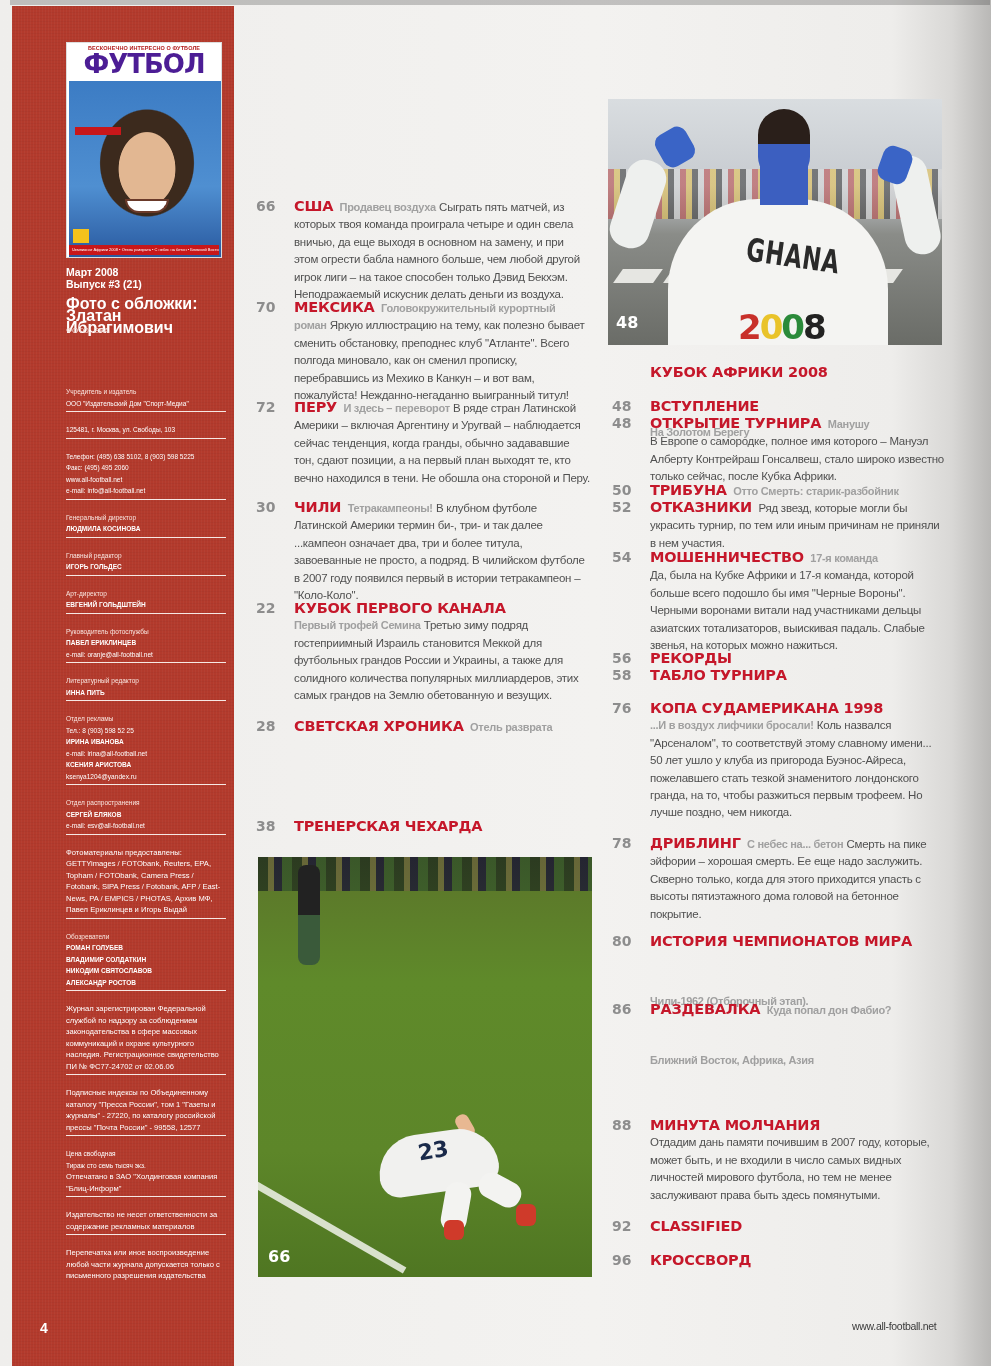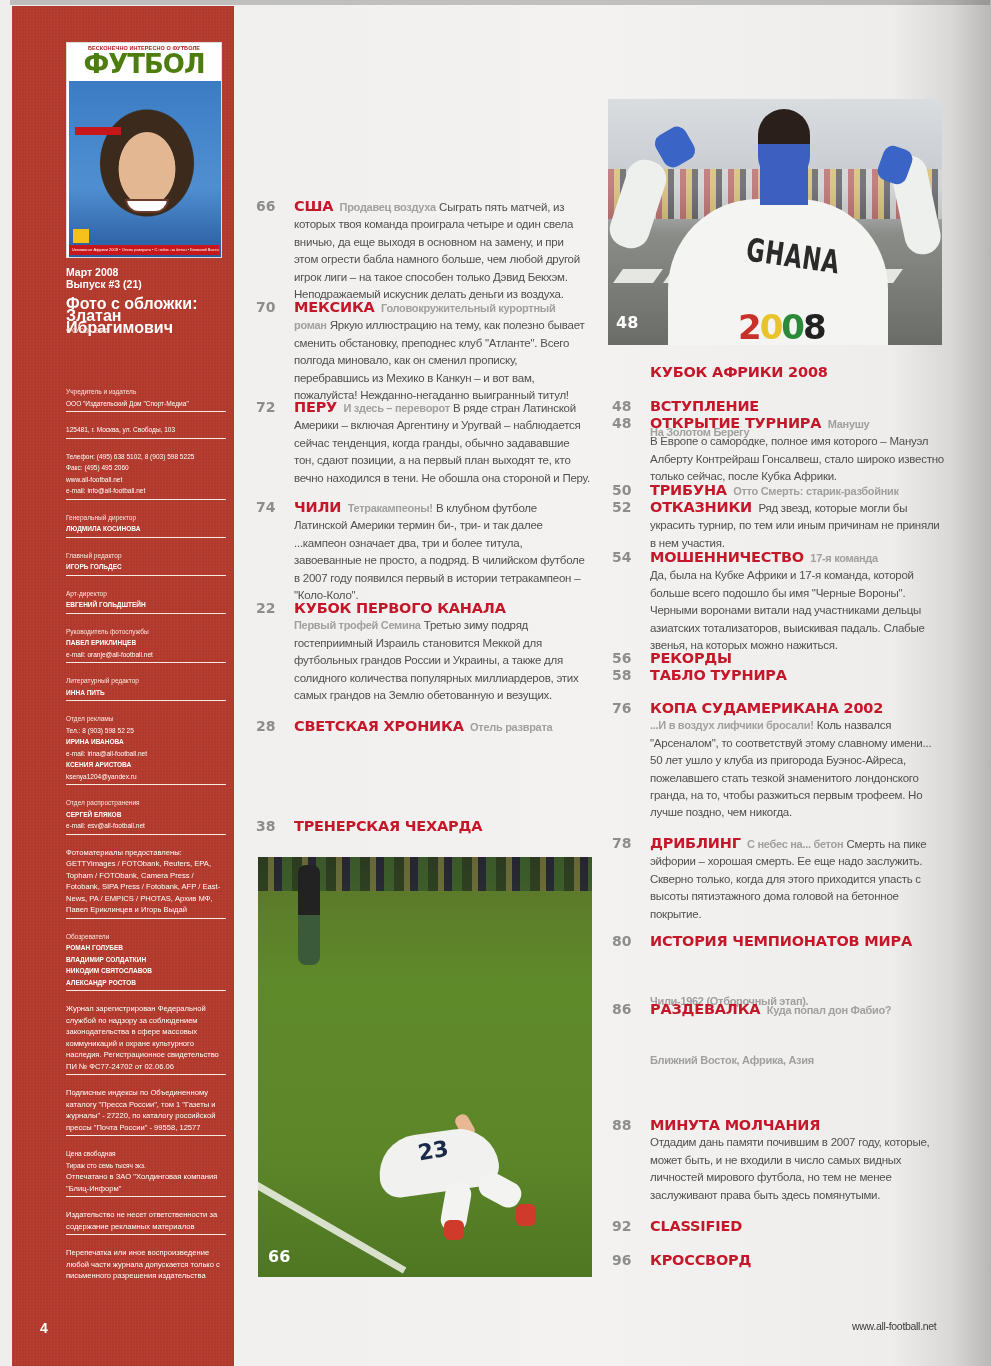--- a/index.html
+++ b/index.html
@@ -11,21 +11,21 @@
   .top-edge { position: absolute; left: 10px; top: 0; width: 980px; height: 5px; background: #2b2b2b; opacity: .25; }
 
   
   .sidebar { position: absolute; left: 12px; top: 6px; width: 222px; height: 1360px;
     background: #b33a2c;
     background-image: repeating-linear-gradient(0deg, rgba(0,0,0,.03) 0 1px, transparent 1px 3px),
                       repeating-linear-gradient(90deg, rgba(255,255,255,.03) 0 1px, transparent 1px 3px); }
 
   .cover { position: absolute; left: 66px; top: 42px; width: 156px; height: 216px; background: #fff; border: 1px solid #ddd; overflow: hidden; }
   .cover-tagline { position: absolute; left: 0; right: 0; top: 2px; text-align: center; font-size: 5.5px; font-weight: bold; color: #b11c1c; letter-spacing: .1px; }
-  .cover-logo { position: absolute; left: 4px; right: 4px; top: 8px; height: 26px; text-align: center; font-family: "DejaVu Sans", sans-serif; font-weight: bold; font-size: 26px; line-height: 26px; color: #4d7c0f; letter-spacing: -1px; }
+  .cover-logo { position: absolute; left: 4px; right: 4px; top: 8px; height: 26px; text-align: center; font-family: "DejaVu Sans", sans-serif; font-weight: bold; font-size: 26px; line-height: 26px; color: #4c1d95; letter-spacing: -1px; }
   .cover-photo { position: absolute; left: 2px; top: 38px; width: 152px; height: 176px;
     background: radial-gradient(ellipse 40px 52px at 78px 88px, #e2b792 0 70%, transparent 72%),
                 radial-gradient(ellipse 58px 66px at 78px 82px, #3c2a1d 0 80%, transparent 82%),
                 linear-gradient(180deg, #3c7cc4 0%, #4f8fd1 60%, #2a5aa0 100%); }
   .cover-smile { position: absolute; left: 56px; top: 118px; width: 44px; height: 14px; background: #fff; border-radius: 0 0 22px 22px; border: 2px solid #6a3a2a; }
   .cover-badge { position: absolute; left: 6px; top: 46px; width: 46px; height: 8px; background: #c8171a; }
   .cover-bottom { position: absolute; left: 2px; right: 2px; bottom: 2px; height: 10px; background: #c8171a; font-size: 4px; color: #fff; line-height: 10px; padding-left: 3px; white-space: nowrap; overflow: hidden; }
   .cover-yellow { position: absolute; left: 4px; top: 148px; width: 16px; height: 14px; background: #f4c21b; }
 
   .issue { position: absolute; left: 66px; top: 266px; width: 160px; color: #fff; font-weight: bold; font-size: 10.5px; line-height: 12px; }
@@ -200,21 +200,21 @@
     <span class="sub">Головокружительный курортный роман</span>
     <span class="body">Яркую иллюстрацию на тему, как полезно бывает сменить обстановку, преподнес клуб "Атланте". Всего полгода миновало, как он сменил прописку, перебравшись из Мехико в Канкун – и вот вам, пожалуйста! Нежданно-негаданно выигранный титул!</span>
   </div>
   <div class="toc-item col-l" style="top:399px">
     <span class="num">72</span>
     <span class="head">ПЕРУ</span>&nbsp;
     <span class="sub">И здесь – переворот</span>
     <span class="body">В ряде стран Латинской Америки – включая Аргентину и Уругвай – наблюдается сейчас тенденция, когда гранды, обычно задававшие тон, сдают позиции, а на первый план выходят те, кто вечно находился в тени. Не обошла она стороной и Перу.</span>
   </div>
   <div class="toc-item col-l" style="top:499px">
-    <span class="num">74</span>
+    <span class="num">30</span>
     <span class="head">ЧИЛИ</span>&nbsp;
     <span class="sub">Тетракампеоны!</span>
     <span class="body">В клубном футболе Латинской Америки термин би-, три- и так далее ...кампеон означает два, три и более титула, завоеванные не просто, а подряд. В чилийском футболе в 2007 году появился первый в истории тетракампеон – "Коло-Коло".</span>
   </div>
   <div class="toc-item col-l" style="top:600px">
     <span class="num">22</span>
     <span class="head" style="display:block">КУБОК ПЕРВОГО КАНАЛА</span>
     <span class="sub">Первый трофей Семина</span>
     <span class="body">Третью зиму подряд гостеприимный Израиль становится Меккой для футбольных грандов России и Украины, а также для солидного количества популярных миллиардеров, этих самых грандов на Землю обетованную и везущих.</span>
   </div>
@@ -297,21 +297,21 @@
     <span class="num">56</span>
     <span class="head">РЕКОРДЫ</span>
   </div>
   <div class="toc-item col-r" style="top:667px">
     <span class="num">58</span>
     <span class="head">ТАБЛО ТУРНИРА</span>
   </div>
 
   <div class="toc-item col-r" style="top:700px">
     <span class="num">76</span>
-    <span class="head" style="display:block">КОПА СУДАМЕРИКАНА 2002</span>
+    <span class="head" style="display:block">КОПА СУДАМЕРИКАНА 1998</span>
     <span class="sub">...И в воздух лифчики бросали!</span>
     <span class="body">Коль назвался "Арсеналом", то соответствуй этому славному имени... 50 лет ушло у клуба из пригорода Буэнос-Айреса, пожелавшего стать тезкой знаменитого лондонского гранда, на то, чтобы разжиться первым трофеем. Но лучше поздно, чем никогда.</span>
   </div>
   <div class="toc-item col-r" style="top:835px">
     <span class="num">78</span>
     <span class="head">ДРИБЛИНГ</span>&nbsp;
     <span class="sub">С небес на... бетон</span>
     <span class="body">Смерть на пике эйфории – хорошая смерть. Ее еще надо заслужить. Скверно только, когда для этого приходится упасть с высоты пятиэтажного дома головой на бетонное покрытие.</span>
   </div>
   <div class="toc-item col-r" style="top:933px">

